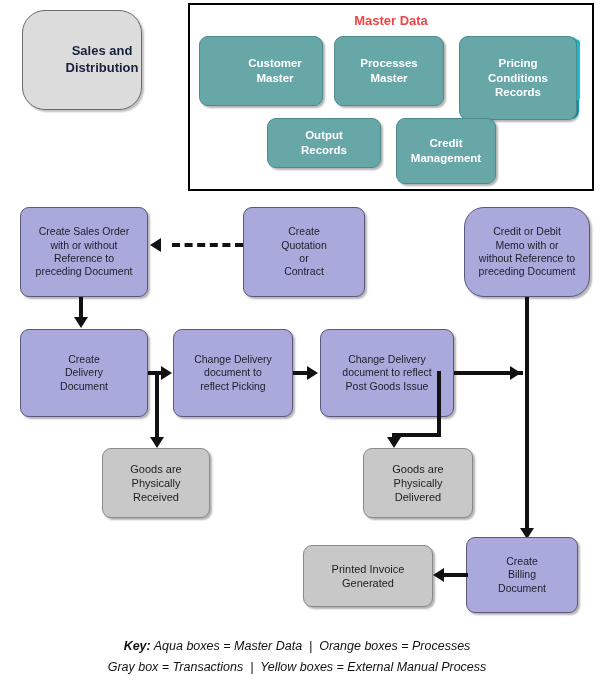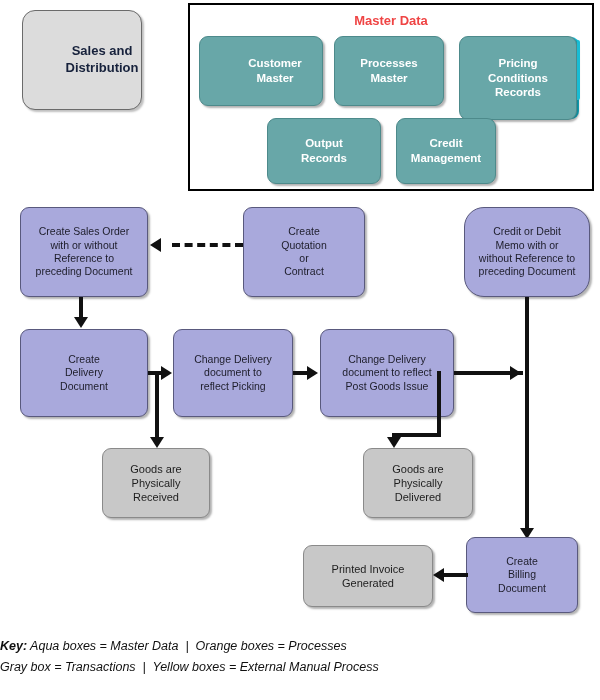--- a/index.html
+++ b/index.html
@@ -73,21 +73,21 @@
     box-shadow: 2px 2px 2px rgba(0,0,0,0.30);
   }
 
   
   .titlebox {
     background: #DCDCDC;
     border: 1px solid #6b6b6b;
     color: #16213b;
     font-weight: bold;
     font-size: 13px;
-    border-radius: 13px;
+    border-radius: 23px;
     box-shadow: 2px 2px 2px rgba(0,0,0,0.25);
     padding-left: 40px;
   }
 
   
   #master-data-panel {
     position: absolute;
     left: 188px;
     top: 3px;
     width: 406px;
@@ -141,21 +141,21 @@
     height: 0;
     border-top: 4px dashed #111111;
   }
 
   
   #key-block {
     position: absolute;
     left: 0;
     top: 636px;
     width: 594px;
-    text-align: left;
+    text-align: center;
     font-style: italic;
     font-size: 12.5px;
     color: #111111;
     line-height: 1.65;
   }
   #key-block b { font-style: italic; font-weight: bold; }
   .key-line { display: block; white-space: pre; }
 </style>
 </head>
 <body>
@@ -173,21 +173,21 @@
 Master</div>
 
   <div class="node aqua" style="left:334px; top:36px; width:110px; height:70px;">Processes
 Master</div>
 
   <div class="node aqua selected" style="left:459px; top:36px; width:118px; height:84px;">Pricing
 Conditions
 Records</div>
   <div class="sel-stripe" style="left:577px; top:40px; height:60px;"></div>
 
-  <div class="node aqua" style="left:267px; top:118px; width:114px; height:66px;">Output
+  <div class="node aqua" style="left:267px; top:118px; width:114px; height:50px;">Output
 Records</div>
 
   <div class="node aqua" style="left:396px; top:118px; width:100px; height:66px;">Credit
 Management</div>
 
   <div class="node purple" style="left:20px; top:207px; width:128px; height:90px;">Create Sales Order
 with or without
 Reference to
 preceding Document</div>
 

